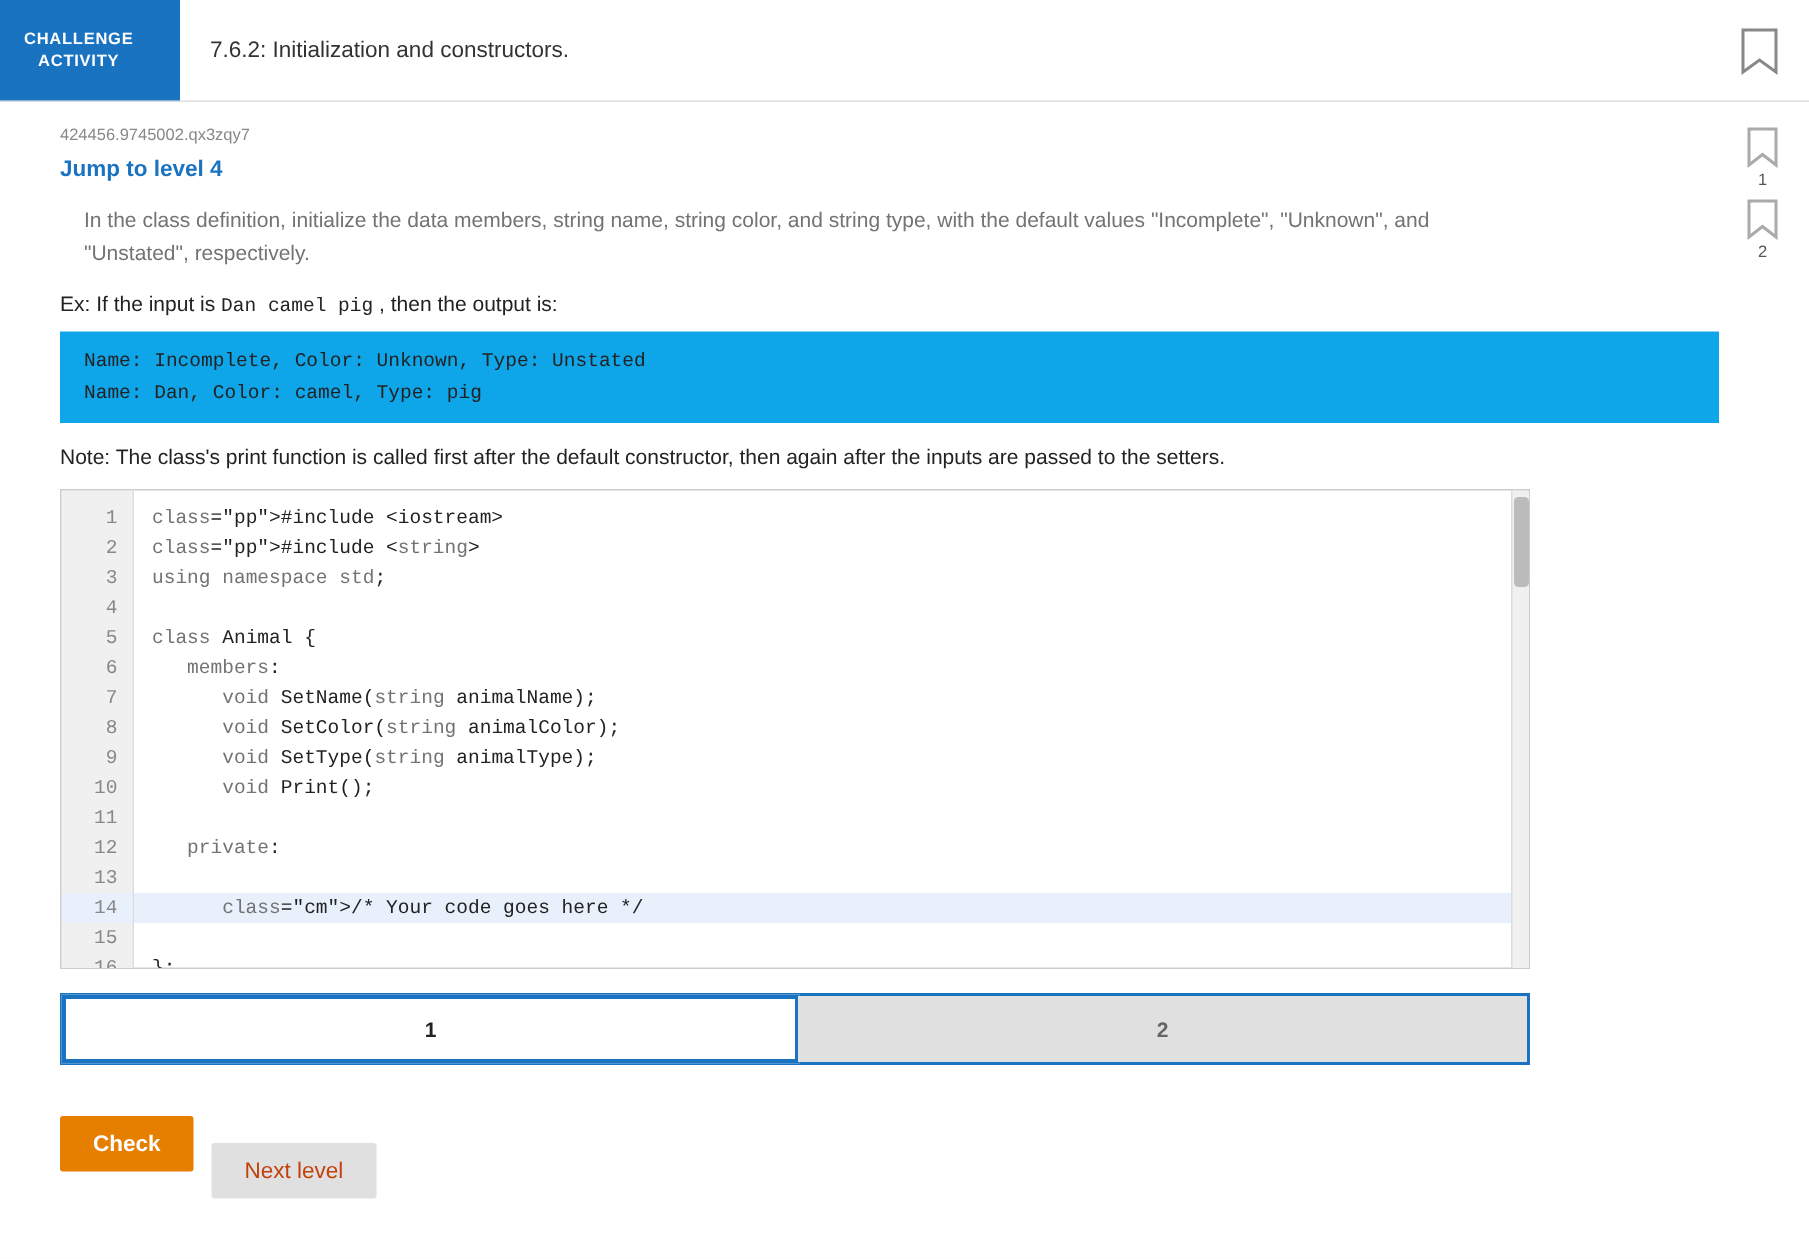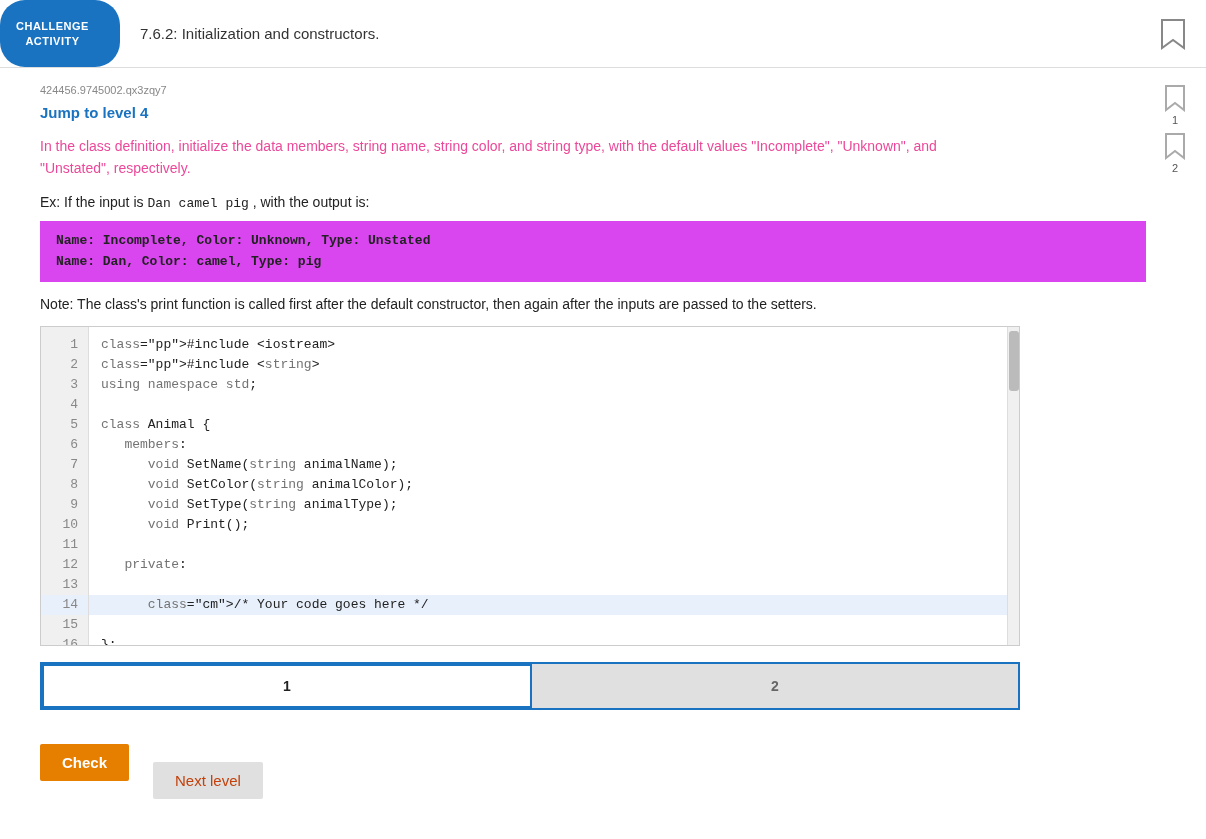--- a/index.html
+++ b/index.html
@@ -30,21 +30,20 @@
       color: #fff;
       font-size: 11px;
       font-weight: bold;
       letter-spacing: 0.5px;
       padding: 0 16px;
       display: flex;
       align-items: center;
       text-align: center;
       line-height: 1.3;
       min-width: 120px;
-      border-radius: 25px;
     }
     .challenge-title {
       display: flex;
       align-items: center;
       padding: 0 20px;
       font-size: 15px;
       color: #333;
       flex: 1;
     }
     .header-bookmark {
@@ -104,42 +103,42 @@
       display: inline-block;
       margin-bottom: 14px;
       cursor: pointer;
     }
 
     
     .instructions {
       font-size: 14px;
       line-height: 1.6;
       margin-bottom: 14px;
-      color: #ec4899;
+      color: #737373;
       max-width: 950px;
+      margin-left: 16px;
     }
 
     
     .example-text {
       font-size: 14px;
       margin-bottom: 10px;
       color: #222;
     }
 
     
     .output-block {
       font-family: 'Courier New', monospace;
       font-size: 13px;
-      background: #d946ef;
+      background: #0ea5e9;
       border: none;
       padding: 10px 16px;
       margin-bottom: 14px;
       line-height: 1.6;
       color: #222;
-      font-weight: bold;
     }
 
     
     .note-text {
       font-size: 14px;
       margin-bottom: 14px;
       color: #222;
       max-width: 950px;
     }
 
@@ -242,21 +241,21 @@
       margin: -1px;
     }
     .tab-item:not(.active) {
       background: #e0e0e0;
       color: #666;
     }
 
     
     .actions-row {
       display: flex;
-      gap: 24px;
+      gap: 12px;
       align-items: center;
     }
     .btn-check {
       background: #e67e00;
       color: #fff;
       border: none;
       padding: 10px 22px;
       font-size: 15px;
       font-weight: bold;
       cursor: pointer;
@@ -313,21 +312,21 @@
     
     <a class="jump-link">Jump to level 4</a>
 
     
     <div class="instructions">In the class definition, initialize the data members, string name, string color, and string type, with the default values "Incomplete", "Unknown", and "Unstated", respectively.</div>
 
     
     <div class="example-text">
       <span>Ex: If the input is</span>
       <span class="code-inline" style="font-family:'Courier New',monospace; font-size:13px;">Dan camel pig</span>
-      <span>, with the output is:</span>
+      <span>, then the output is:</span>
     </div>
 
     
     <div class="output-block">
       <div>Name: Incomplete, Color: Unknown, Type: Unstated</div>
       <div>Name: Dan, Color: camel, Type: pig</div>
     </div>
 
     
     <div class="note-text">Note: The class's print function is called first after the default constructor, then again after the inputs are passed to the setters.</div>

